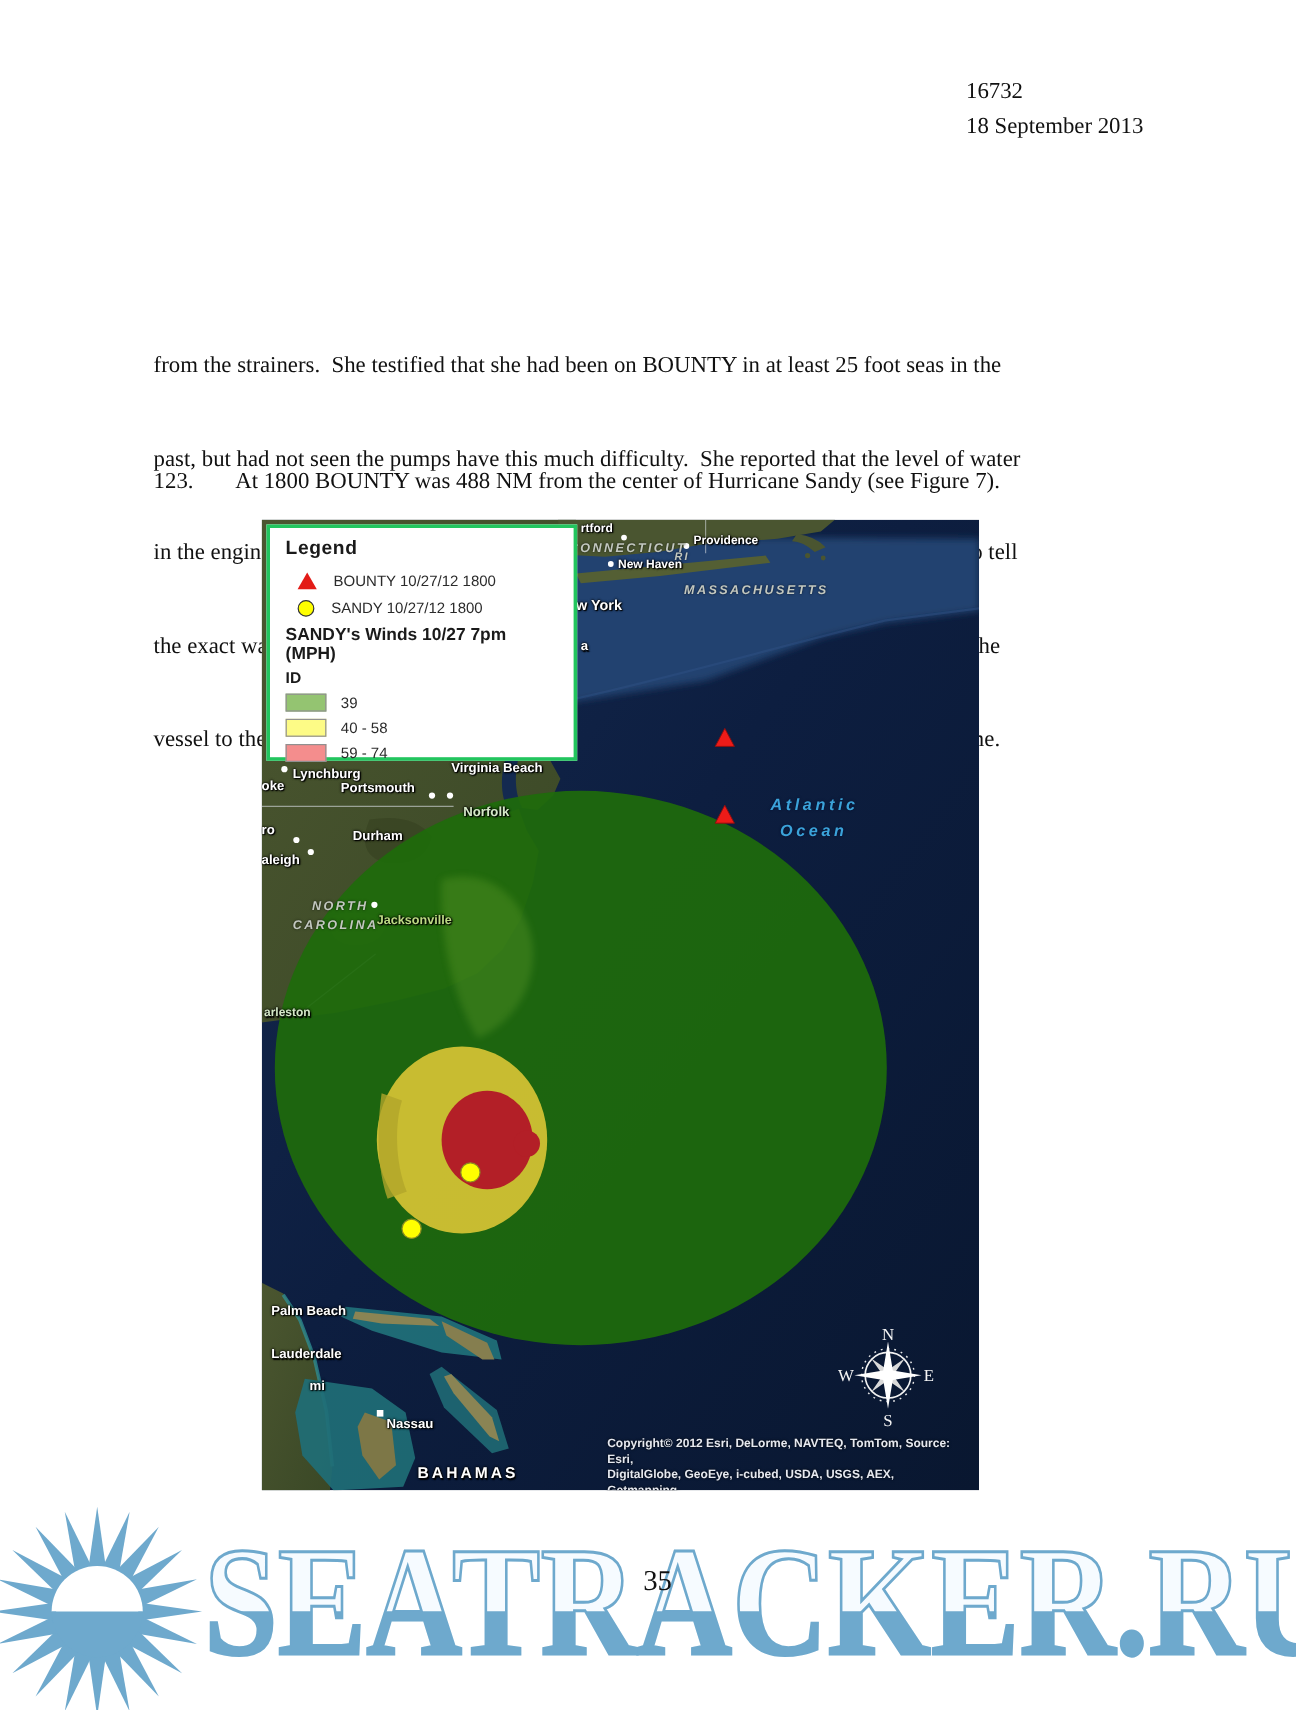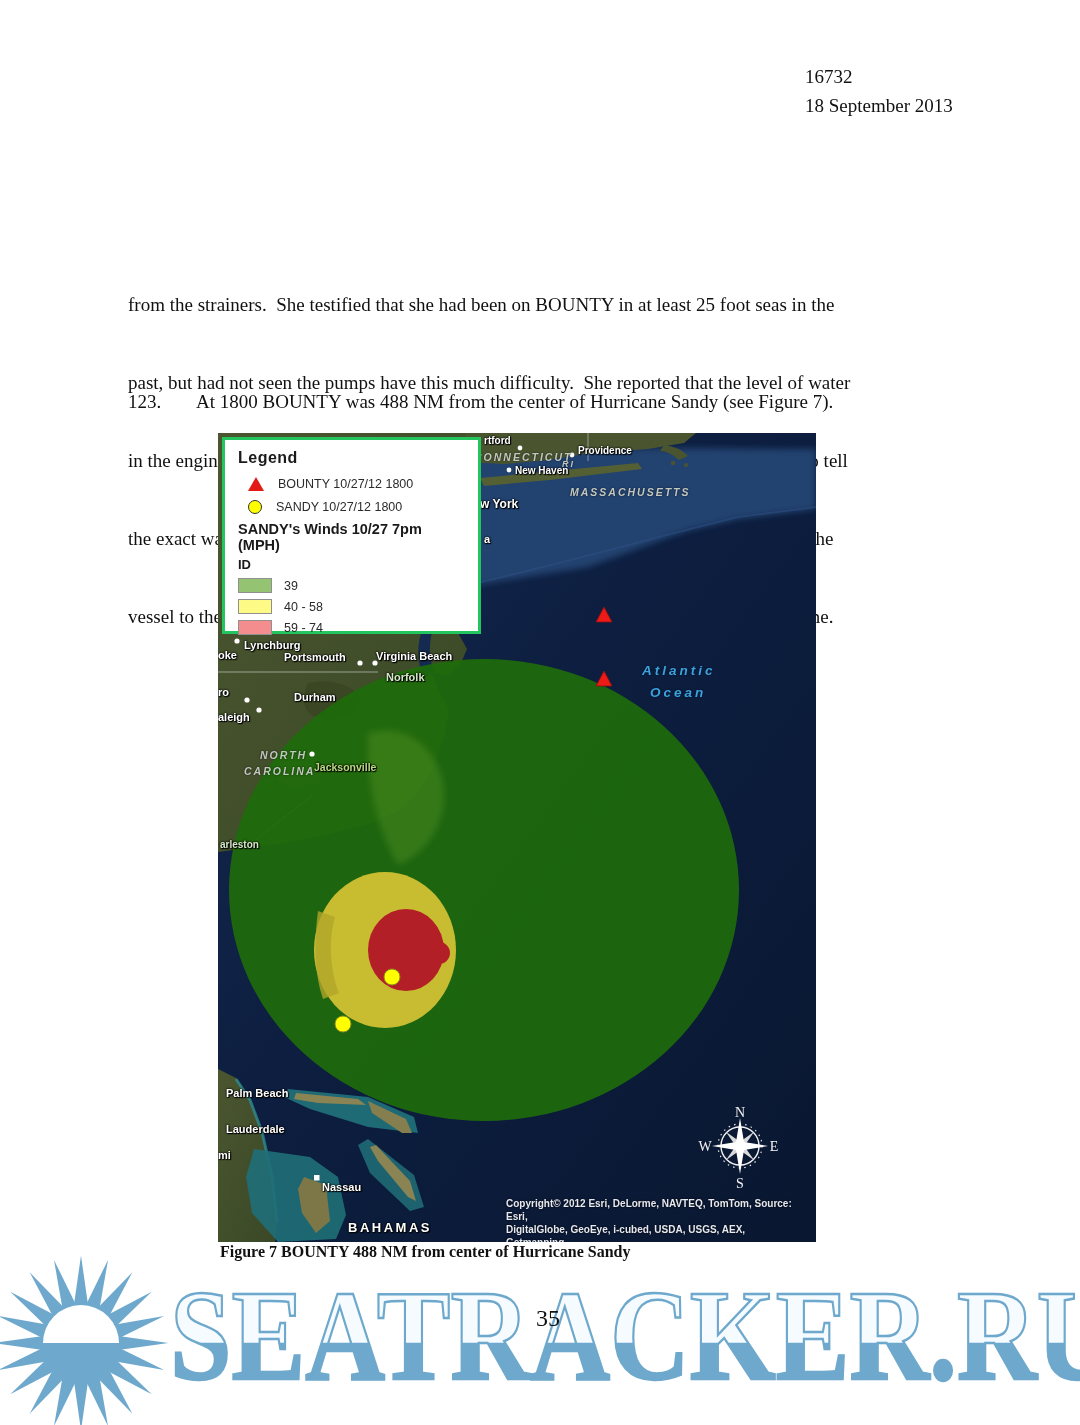--- a/index.html
+++ b/index.html
@@ -185,34 +185,34 @@
     <div class="mlbl gray" style="left:352px; top:6px;margin-top:47px;">MASSACHUSETTS</div>
     <div class="mlbl gray" style="left:256px; top:18px;">CONNECTICUT</div>
     <div class="mlbl gray" style="left:344px; top:26px; font-size:9px;">RI</div>
     <div class="mlbl sz10" style="left:360px; top:12px;">Providence</div>
     <div class="mlbl sz10" style="left:297px; top:32px;">New Haven</div>
     <div class="mlbl sz12" style="left:262px; top:64px;">w York</div>
     <div class="mlbl" style="left:266px; top:100px;">a</div>
     <div class="mlbl" style="left:26px;  top:206px;">Lynchburg</div>
     <div class="mlbl" style="left:0px;   top:216px;">oke</div>
     <div class="mlbl" style="left:66px;  top:218px;">Portsmouth</div>
-    <div class="mlbl" style="left:158px; top:217px;">Virginia Beach</div>
+    <div class="mlbl" style="left:158px; top:201px;">Virginia Beach</div>
     <div class="mlbl greenlbl" style="left:168px; top:238px;">Norfolk</div>
     <div class="mlbl" style="left:0px;   top:253px;">ro</div>
     <div class="mlbl" style="left:36px;  top:258px;padding-left:40px;">Durham</div>
     <div class="mlbl" style="left:0px;   top:278px;">aleigh</div>
     <div class="mlbl gray" style="left:42px;  top:316px;">NORTH</div>
     <div class="mlbl gray" style="left:26px;  top:332px;">CAROLINA</div>
     <div class="mlbl jax" style="left:96px;  top:328px;">Jacksonville</div>
     <div class="mlbl greenlbl sz10" style="left:2px; top:406px;">arleston</div>
     <div class="mlbl oceanlbl" style="left:424px; top:230px;">Atlantic</div>
     <div class="mlbl oceanlbl" style="left:432px; top:252px;">Ocean</div>
     <div class="mlbl" style="left:8px;   top:654px;">Palm Beach</div>
     <div class="mlbl" style="left:8px;   top:690px;">Lauderdale</div>
-    <div class="mlbl" style="left:0px;   top:716px;">mi</div>
+    <div class="mlbl" style="left:0px;   top:716px;padding-left:40px;">mi</div>
     <div class="mlbl" style="left:104px; top:748px;">Nassau</div>
     <div class="mlbl sz13 sp2" style="left:130px; top:787px;">BAHAMAS</div>
 
     <div class="credits">
       <div>Copyright© 2012 Esri, DeLorme, NAVTEQ, TomTom, Source: Esri,</div>
       <div>DigitalGlobe, GeoEye, i-cubed, USDA, USGS, AEX, Getmapping,</div>
 
     </div>
 
     <div class="legend">
@@ -235,21 +235,20 @@
         <span class="swatch" style="background: rgb(253, 251, 134);"></span>
         <span class="txt">40 - 58</span>
       </div>
       <div class="srow">
         <span class="swatch" style="background: rgb(244, 141, 141);"></span>
         <span class="txt">59 - 74</span>
       </div>
     </div>
   </div>
 
-  <div class="caption">Figure 7 BOUNTY 488 NM from center of Hurricane Sandy</div>
 
   <div class="pageno">35</div>
 
   <svg class="sun" width="190" height="190" viewBox="-100 -100 200 200">
     <g fill="#6ea9cd">
       <path d="M0,-92 L-8,-36 L8,-36 Z"></path>
       <path d="M0,-92 L-8,-36 L8,-36 Z" transform="rotate(18)"></path>
       <path d="M0,-92 L-8,-36 L8,-36 Z" transform="rotate(36)"></path>
       <path d="M0,-92 L-8,-36 L8,-36 Z" transform="rotate(54)"></path>
       <path d="M0,-92 L-8,-36 L8,-36 Z" transform="rotate(72)"></path>

